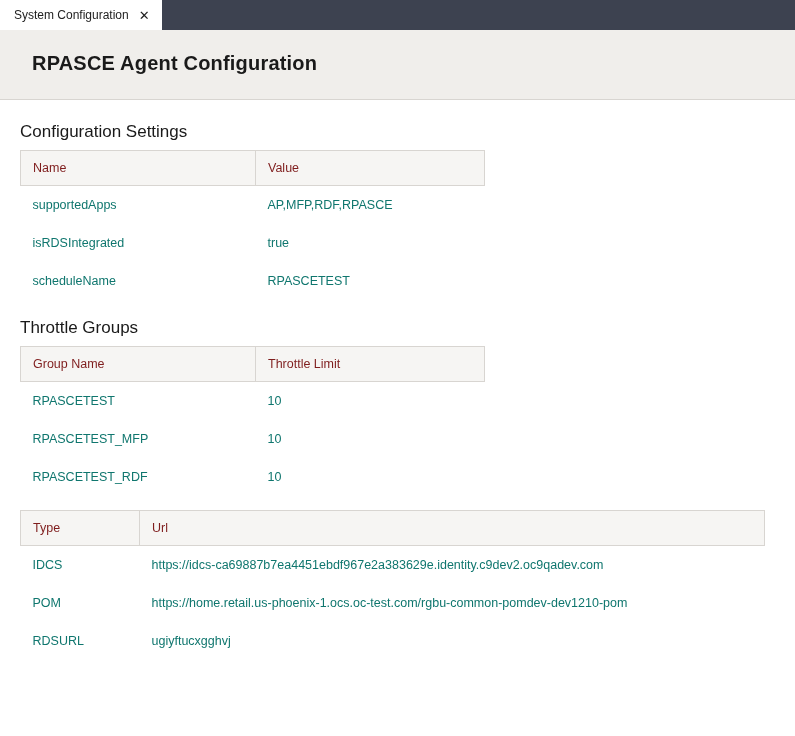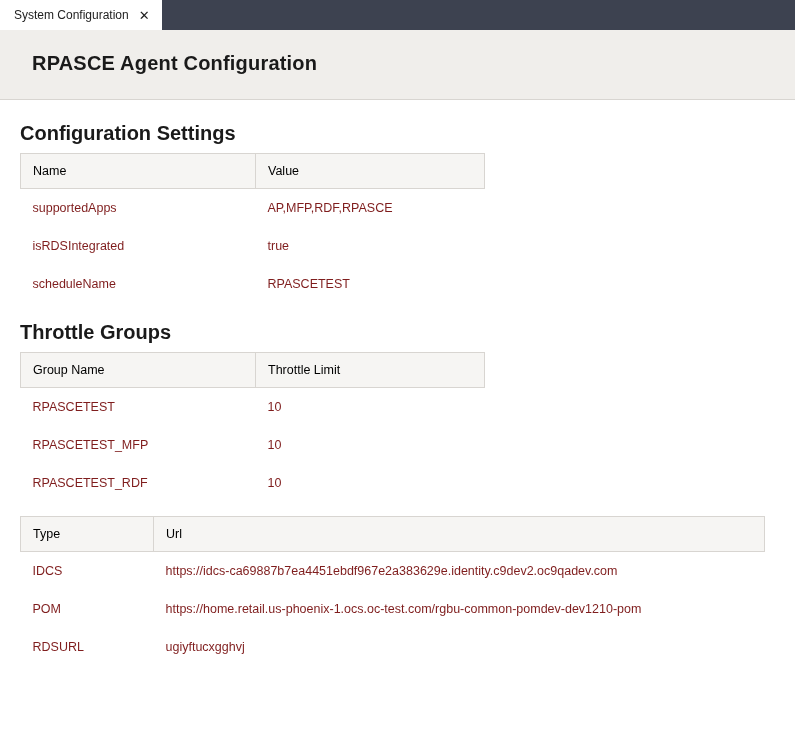--- a/index.html
+++ b/index.html
@@ -40,22 +40,22 @@
   .titlebar h1 {
     margin: 12px;
     font-size: 20px;
     font-weight: 800;
     letter-spacing: 0.2px;
   }
   .content {
     padding: 8px 20px 20px 20px;
   }
   .section-title {
-    font-size: 20px;
-    font-weight: 700;
+    font-size: 17px;
+    font-weight: 400;
     margin: 18px 0 8px 0;
   }
   .section-title.first { margin-top: 14px; }
   table {
     border-collapse: collapse;
     font-size: 12.5px;
   }
   table.settings, table.throttle {
     width: 465px;
   }
@@ -63,38 +63,38 @@
     width: 745px;
   }
   thead {
     background: #f6f5f3;
   }
   th {
     text-align: left;
     font-weight: 400;
     padding: 10px 12px;
     border: 1px solid #d8d5d1;
-    color: #000000;
+    color: #7f1d1d;
     font-size:12.5px;
   }
   tbody td {
     padding: 12px 12px;
     font-size: 12.5px;
-    color:#7f1d1d;
+    color:#0f766e;
     white-space: nowrap;
   }
   table.settings th:first-child,
   table.settings td:first-child,
   table.throttle th:first-child,
   table.throttle td:first-child {
     width: 235px;
   }
   table.urls th:first-child,
   table.urls td:first-child {
-    width: 133px;
+    width: 119px;
   }
   table.urls td:nth-child(2){
     white-space: nowrap;
   }
   .spacer { height: 14px; }
 </style>
 </head>
 <body>
 
 <div class="topbar">

